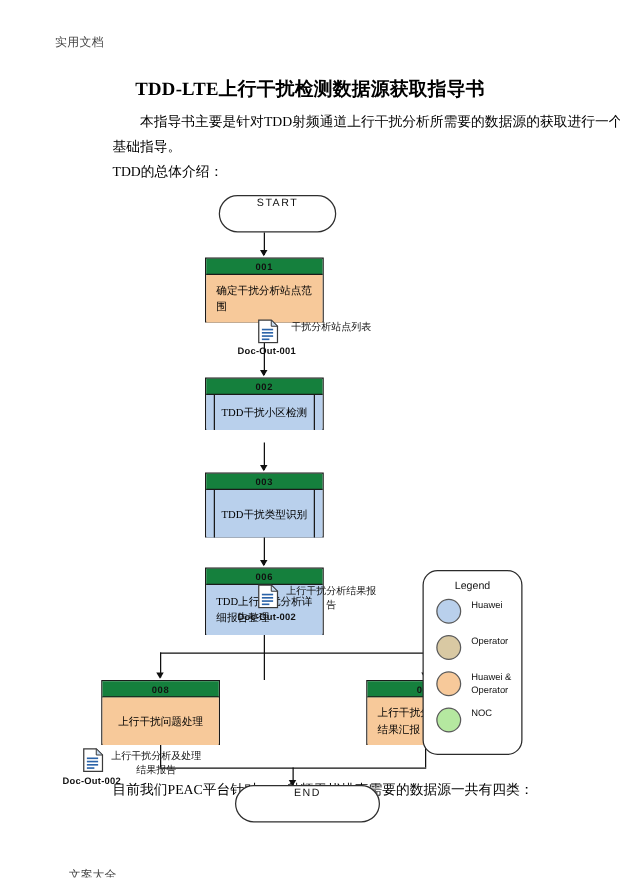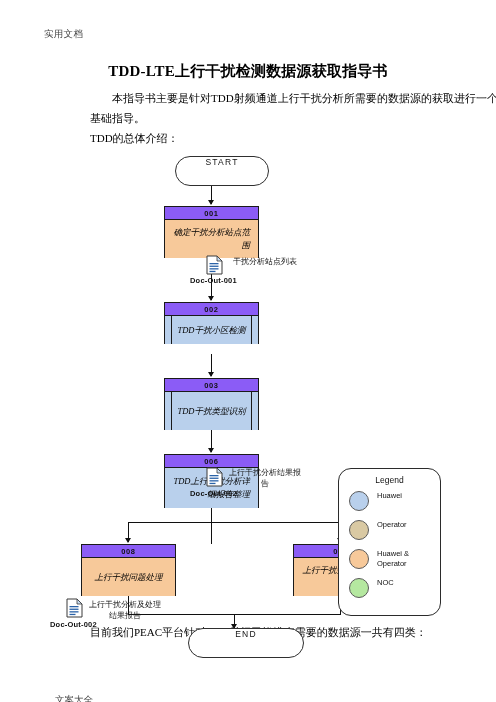--- a/index.html
+++ b/index.html
@@ -87,43 +87,42 @@
   }
 
   .pbox {
     position: absolute;
     border: 1.2px solid #1a1a1a;
     box-sizing: border-box;
     background: #ffffff;
   }
   .pbox .pbox-head {
     height: 12px;
-    background: #8b5cf6;
+    background: #15803d;
     border-bottom: 1.2px solid #1a1a1a;
     display: flex;
     align-items: center;
     justify-content: center;
     font-family: "Liberation Sans", sans-serif;
     font-size: 7.5px;
     font-weight: bold;
     letter-spacing: .6px;
     color: #111111;
   }
   .pbox .pbox-body {
     height: calc(100% - 12px);
     display: flex;
     align-items: center;
     justify-content: center;
-    text-align: right;
+    text-align: left;
     font-size: 8.5px;
     line-height: 13px;
     padding: 0 8px;
     box-sizing: border-box;
     position: relative;
-    font-style: italic;
   }
   .pbox.fill-blue .pbox-body   { background: #b9d0ec; }
   .pbox.fill-orange .pbox-body { background: #f7c99a; }
 
   
   .pbox.sub .pbox-body::before,
   .pbox.sub .pbox-body::after {
     content: "";
     position: absolute;
     top: 0; bottom: 0;
@@ -329,21 +328,21 @@
         <rect x="3.5" y="15.8" width="6" height="1.3" fill="#2b63a8"></rect>
       </svg>
     </div>
     <div class="doctext" style="left:88px; top:449px;">上行干扰分析及处理结果报告</div>
     <div class="doclabel" style="left:50px; top:470px;">Doc-Out-002</div>
 
     <div class="terminator" style="left:188px; top:478px; width:116px; height:30px;">
       <span>END</span>
     </div>
 
-    <div class="legend" style="left:338px; top:318px; width:103px; height:148px;border-radius:13px;">
+    <div class="legend" style="left:338px; top:306px; width:80px; height:148px;">
       <div class="legend-title">Legend</div>
       <div class="legend-items">
 
         <div class="legend-row">
           <div class="legend-dot" style="background:#b9d0ec;"></div>
           <div class="legend-label">Huawei</div>
         </div>
 
         <div class="legend-row">
           <div class="legend-dot" style="background:#d9c9a3;"></div>

